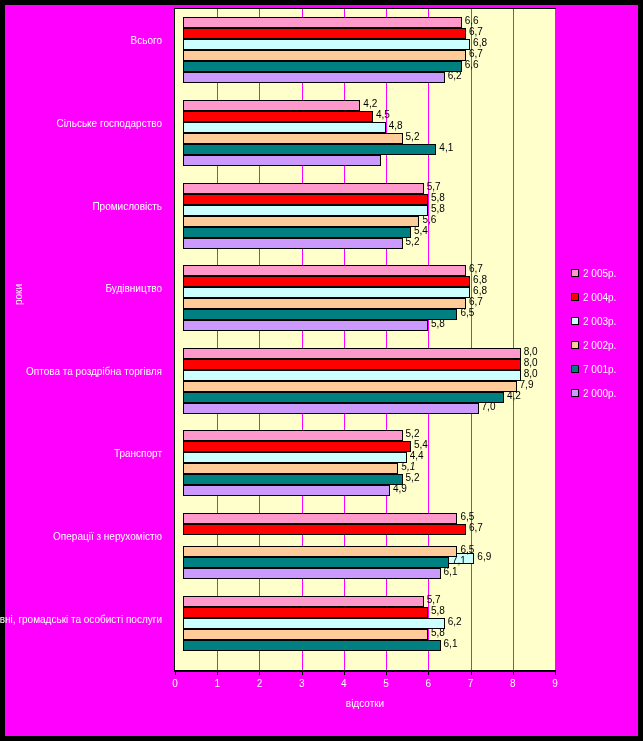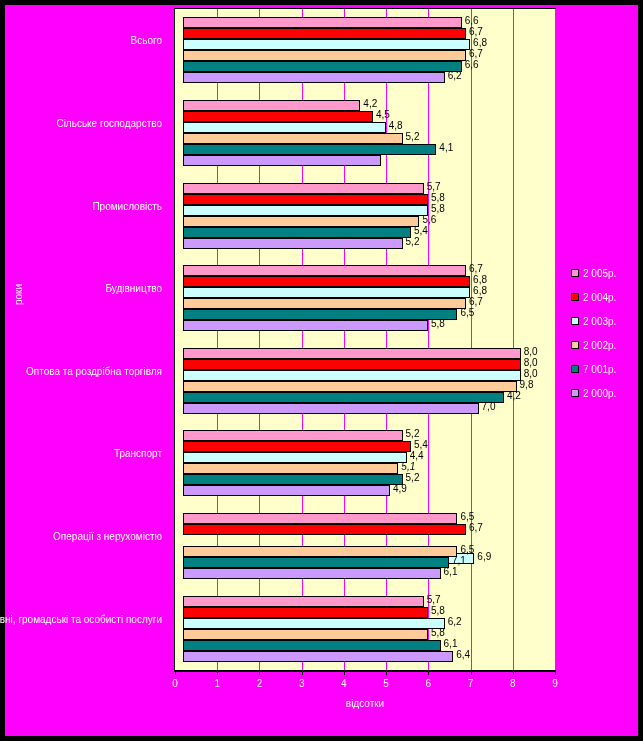--- a/index.html
+++ b/index.html
@@ -265,21 +265,21 @@
         <div class="bar-row" style="top: 349.812px; width: 380px;">
           <div class="bar" style="width: 337.778px; background: rgb(255, 0, 0);"></div>
           <div class="bar-label" style="left: 340.778px;">8,0</div>
         </div>
         <div class="bar-row" style="top: 360.812px; width: 380px;">
           <div class="bar" style="width: 337.778px; background: rgb(204, 255, 255);"></div>
           <div class="bar-label" style="left: 340.778px;">8,0</div>
         </div>
         <div class="bar-row" style="top: 371.812px; width: 380px;">
           <div class="bar" style="width: 333.556px; background: rgb(255, 204, 153);"></div>
-          <div class="bar-label" style="left: 336.556px;">9,8</div>
+          <div class="bar-label" style="left: 336.556px;">7,9</div>
         </div>
         <div class="bar-row" style="top: 382.812px; width: 380px;">
           <div class="bar" style="width: 320.889px; background: rgb(0, 128, 128);"></div>
           <div class="bar-label" style="left: 323.889px;">4,2</div>
         </div>
         <div class="bar-row" style="top: 393.812px; width: 310px;">
           <div class="bar" style="width: 295.556px; background: rgb(204, 153, 255);"></div>
           <div class="bar-label" style="left: 298.556px;">7,0</div>
         </div>
         <div class="bar-row" style="top: 421.438px; width: 380px;">
@@ -342,24 +342,20 @@
           <div class="bar" style="width: 261.778px; background: rgb(204, 255, 255);"></div>
           <div class="bar-label" style="left: 264.778px;">6,2</div>
         </div>
         <div class="bar-row" style="top: 619.688px; width: 380px;">
           <div class="bar" style="width: 244.889px; background: rgb(255, 204, 153);"></div>
           <div class="bar-label" style="left: 247.889px;">5,8</div>
         </div>
         <div class="bar-row" style="top: 630.688px; width: 380px;">
           <div class="bar" style="width: 257.556px; background: rgb(0, 128, 128);"></div>
           <div class="bar-label" style="left: 260.556px;">6,1</div>
-        </div>
-        <div class="bar-row" style="top: 641.688px; width: 380px;">
-          <div class="bar" style="width: 270.222px; background: rgb(204, 153, 255);"></div>
-          <div class="bar-label" style="left: 273.222px;">6,4</div>
         </div>
       </div>
 
     <div id="categories-layer">
         <div class="cat-label" style="top: 30.3125px;">Всього</div>
         <div class="cat-label" style="top: 112.938px;">Сільське господарство</div>
         <div class="cat-label" style="top: 195.562px;">Промисловість</div>
         <div class="cat-label" style="top: 278.188px;">Будівництво</div>
         <div class="cat-label" style="top: 360.812px;">Оптова та роздрібна торгівля</div>
         <div class="cat-label" style="top: 443.438px;">Транспорт</div>

